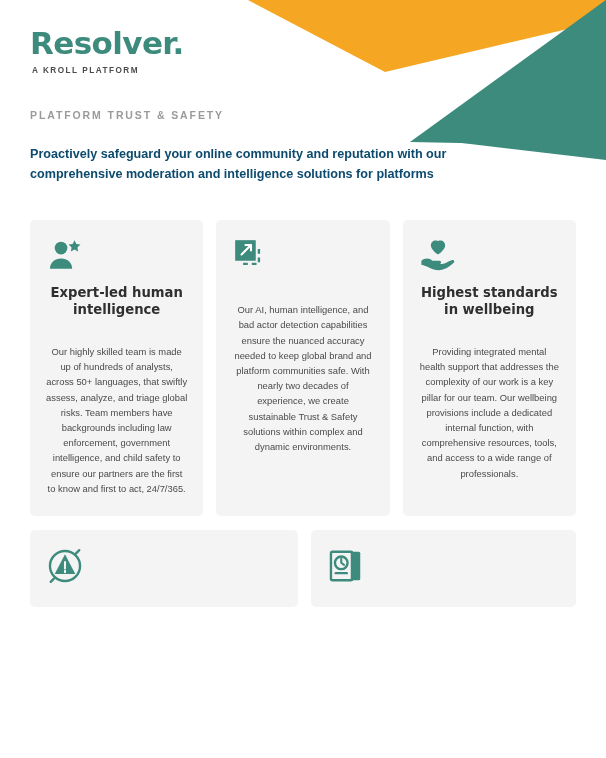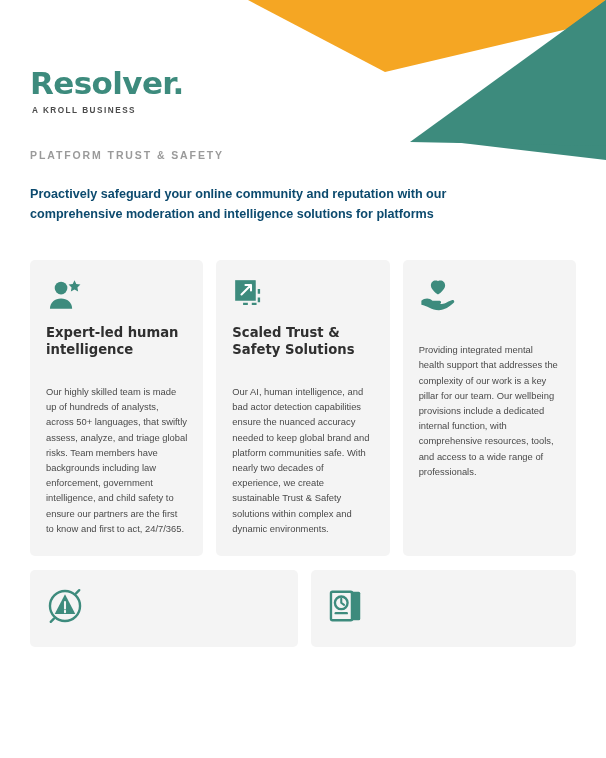--- a/index.html
+++ b/index.html
@@ -29,21 +29,21 @@
 
   
   .page {
     position: relative;
     padding: 0 30px;
   }
 
   
   .logo-block {
     position: relative;
-    padding-top: 68px;
+    padding-top: 28px;
   }
   .logo-word {
     font-family: "DejaVu Sans", sans-serif;
     font-size: 31px;
     font-weight: 700;
     letter-spacing: -0.6px;
     color: #3d8b7d;
     line-height: 1;
   }
   .logo-sub {
@@ -97,21 +97,21 @@
     display: flex;
     gap: 13px;
     margin-top: 14px;
     align-items: stretch;
   }
   .card {
     background: #f4f4f4;
     border-radius: 5px;
     padding: 17px 16px 20px 16px;
   }
-  .grid-3 .card { flex: 1 1 0; }
+  .grid-3 .card { flex: 1 1 0; text-align: center; }
   .grid-2 .card:first-child { flex: 0 0 268px; }
   .grid-2 .card:last-child { flex: 1 1 0; }
 
   .card-icon {
     height: 40px;
     display: flex;
     align-items: flex-start;
   }
   .card-title {
     margin-top: 8px;
@@ -137,21 +137,21 @@
     <path d="M248 0 L606 0 L606 20 L385 72 Z" fill="#f5a623"></path>
     <path d="M606 0 L606 160 L606 160 L420 138 L606 0 Z" fill="#3d8b7d"></path>
     <path d="M606 0 L606 146 L410 142 Z" fill="#3d8b7d"></path>
   </svg>
 </div>
 
 <div class="page">
 
   <div class="logo-block">
     <div class="logo-word">Resolver.</div>
-    <div class="logo-sub">A KROLL BUSINESS</div>
+    <div class="logo-sub">A KROLL PLATFORM</div>
   </div>
 
   <div class="eyebrow">PLATFORM TRUST &amp; SAFETY</div>
   <p class="subhead">Proactively safeguard your online community and reputation with our comprehensive moderation and intelligence solutions for platforms</p>
 
   <div class="grid-3">
 
     <div class="card">
       <div class="card-icon">
         <svg width="38" height="38" viewBox="0 0 48 48" xmlns="http://www.w3.org/2000/svg">
@@ -165,31 +165,31 @@
     </div>
 
     <div class="card">
       <div class="card-icon">
         <svg width="38" height="38" viewBox="0 0 48 48" xmlns="http://www.w3.org/2000/svg">
           <path d="M4 4h26v26H4z" fill="#3d8b7d"></path>
           <path d="M14 34h20V14" fill="none" stroke="#3d8b7d" stroke-width="3" stroke-dasharray="6 5"></path>
           <path d="M12 22L24 10M17 10h7v7" fill="none" stroke="#ffffff" stroke-width="2.6" stroke-linecap="round" stroke-linejoin="round"></path>
         </svg>
       </div>
-      <div class="card-title">Scaled Trust &amp; Safety Solutions</div>
       <div class="card-body">Our AI, human intelligence, and bad actor detection capabilities ensure the nuanced accuracy needed to keep global brand and platform communities safe. With nearly two decades of experience, we create sustainable Trust &amp; Safety solutions within complex and dynamic environments.</div>
     </div>
 
     <div class="card">
       <div class="card-icon">
         <svg width="38" height="38" viewBox="0 0 48 48" xmlns="http://www.w3.org/2000/svg">
           <path d="M24 22s-9-5.6-9-11.4C15 7 17.7 4.4 21 4.4c1.8 0 3 .9 3 .9s1.2-.9 3-.9c3.3 0 6 2.6 6 6.2C33 16.4 24 22 24 22z" fill="#3d8b7d"></path>
           <path d="M3 30c4-3.5 10-4 14 0h9c2.5 0 2.5 4 0 4h-7 10c4 0 9-4 13-5 2.5-.6 3.5 2.4 1.5 3.8C39 37 32 42 25 42 16 42 10 36 3 35z" fill="#3d8b7d"></path>
         </svg>
       </div>
+      <div class="card-title">Highest standards in wellbeing</div>
       <div class="card-body">Providing integrated mental health support that addresses the complexity of our work is a key pillar for our team. Our wellbeing provisions include a dedicated internal function, with comprehensive resources, tools, and access to a wide range of professionals.</div>
     </div>
 
   </div>
 
   <div class="grid-2">
 
     <div class="card">
       <div class="card-icon">
         <svg width="38" height="38" viewBox="0 0 48 48" xmlns="http://www.w3.org/2000/svg">

